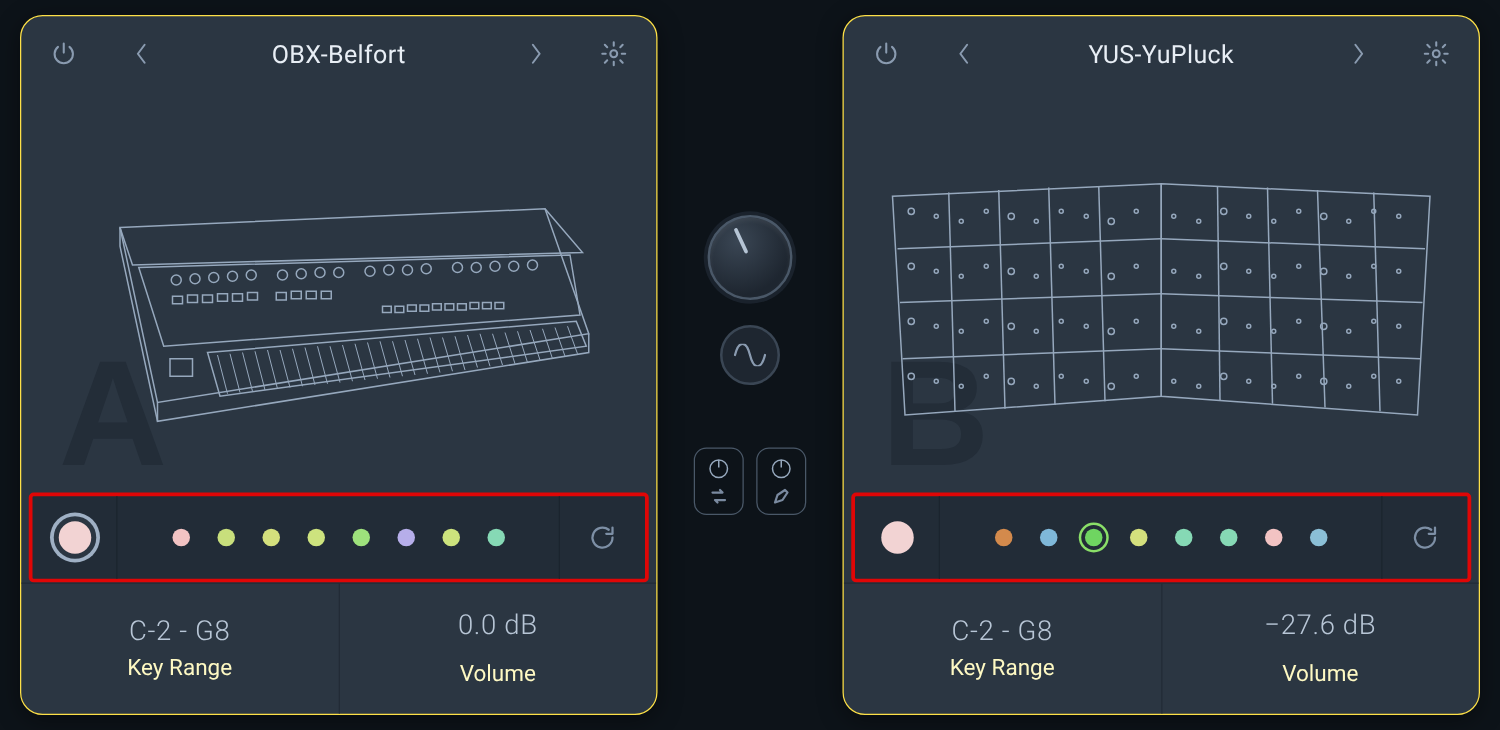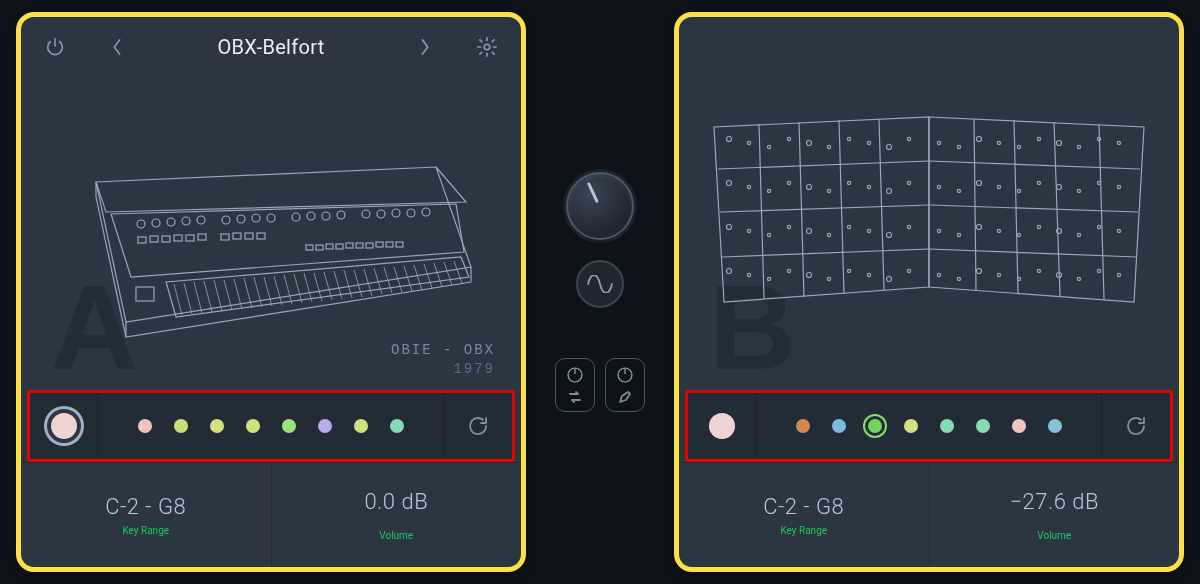--- a/index.html
+++ b/index.html
@@ -17,21 +17,21 @@
     width: 100%;
     height: 100%;
     padding: 12px 16px;
     gap: 0;
   }
   .panel {
     width: 510px;
     height: 560px;
     background: #2b3642;
     border-radius: 18px;
-    border: 5px solid #fde047;
+    border: 1px solid #fde047;
     box-shadow: 0 4px 20px rgba(0,0,0,0.4);
     display: flex;
     flex-direction: column;
     overflow: hidden;
   }
   .panel-header {
     height: 60px;
     display: flex;
     align-items: center;
     padding: 0 18px;
@@ -133,22 +133,22 @@
     border-right: 1px solid #222b36;
   }
   .footer-cell:last-child { border-right: none; gap: 10px; }
   .footer-val {
     font-size: 22px;
     color: #b8c6d6;
     font-weight: 300;
     letter-spacing: 0.5px;
   }
   .footer-label {
-    font-size: 10px;
-    color: #22c55e;
+    font-size: 18px;
+    color: #fef9c3;
     margin-top: 6px;
   }
   .center-col {
     width: 148px;
     display: flex;
     flex-direction: column;
     align-items: center;
     justify-content: center;
     gap: 20px;
   }
@@ -319,24 +319,20 @@
               <line x1="338" y1="145" x2="346" y2="170"></line>
               <line x1="348" y1="144" x2="356" y2="169"></line>
               <line x1="358" y1="143" x2="366" y2="168"></line>
               <line x1="368" y1="142" x2="376" y2="166"></line>
               <line x1="378" y1="141" x2="386" y2="165"></line>
               <line x1="388" y1="140" x2="396" y2="163"></line>
               <line x1="398" y1="139" x2="406" y2="161"></line>
           </g>
         </g>
       </svg>
-      <div class="synth-info">
-        <div class="line1">OBIE - OBX</div>
-        <div class="line2">1979</div>
-      </div>
     </div>
 
     <div class="color-strip">
       <div class="strip-cell first">
         <div class="big-dot selected"></div>
       </div>
       <div class="strip-cell dots" id="dotsA">
           <div class="preset-dot" style="background: rgb(242, 195, 195);"></div>
           <div class="preset-dot" style="background: rgb(200, 223, 124);"></div>
           <div class="preset-dot" style="background: rgb(212, 224, 125);"></div>
@@ -388,20 +384,46 @@
             <line class="thin" x1="10" y1="3" x2="10" y2="9"></line>
           </svg>
         <svg class="mini-icon" viewBox="0 0 16 16">
             <path class="stroke" d="M3 13l2-6 6-4 2 2-4 6z"></path>
           </svg>
       </div>
     </div>
   </div>
 
   <div class="panel">
+    <div class="panel-header">
+      <div class="power-btn">
+        <svg width="22" height="22" viewBox="0 0 24 24">
+            <path class="stroke" d="M12 3v8M7 6a8 8 0 1 0 10 0"></path>
+          </svg>
+      </div>
+      <div style="flex:0 0 20px"></div>
+      <div class="nav-btn">
+        <svg width="14" height="18" viewBox="0 0 12 20">
+            <path class="stroke" d="M9 2 3 10l6 8"></path>
+          </svg>
+      </div>
+      <div class="preset-name">YUS-YuPluck</div>
+      <div class="nav-btn">
+        <svg width="14" height="18" viewBox="0 0 12 20">
+            <path class="stroke" d="M3 2l6 8-6 8"></path>
+          </svg>
+      </div>
+      <div style="flex:0 0 20px"></div>
+      <div class="gear-btn">
+        <svg width="22" height="22" viewBox="0 0 24 24">
+            <circle class="stroke" cx="12" cy="12" r="3"></circle>
+            <path class="stroke" d="M12 2v3M12 19v3M4.2 4.2l2.1 2.1M17.7 17.7l2.1 2.1M2 12h3M19 12h3M4.2 19.8l2.1-2.1M17.7 6.3l2.1-2.1"></path>
+          </svg>
+      </div>
+    </div>
 
     <div class="illustration">
       <div class="slot-letter">B</div>
 
       <svg class="illus-svg" width="450" height="200" viewBox="0 0 450 200">
         <g class="thin">
           <path d="M10 20 L225 10 L225 180 L20 195 Z"></path>
           <path d="M225 10 L440 20 L430 195 L225 180 Z"></path>
           <line x1="14" y1="62" x2="225" y2="54"></line>
             <line x1="225" y1="54" x2="436" y2="62"></line>

